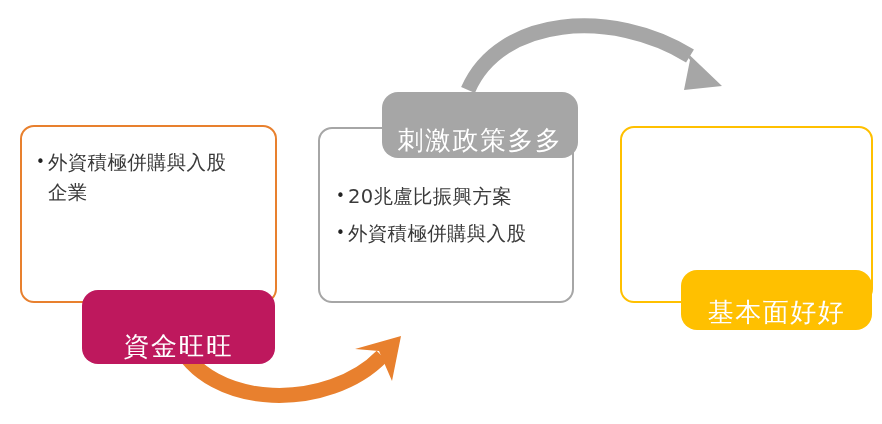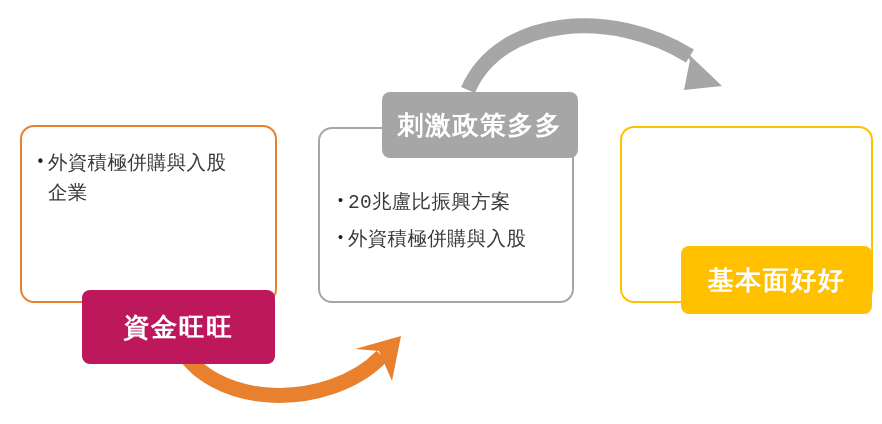--- a/index.html
+++ b/index.html
@@ -74,47 +74,47 @@
   }
   .bullets li::before {
     content: "\2022";
     position: absolute;
     left: 0;
     top: -1px;
     font-size: 15px;
     color: #222;
   }
   .bullets-left  { left: 36px;  top: 148px; width: 235px; }
-  .bullets-mid   { left: 336px; top: 188px; width: 232px; font-family: Liberation Mono, monospace; }
+  .bullets-mid   { left: 336px; top: 182px; width: 232px; }
   .bullets-right { left: 636px; top: 148px; width: 232px; }
 
   
   .chip {
     position: absolute;
     display: flex;
-    align-items: center;
+    align-items: flex-end;
     justify-content: center;
-    border-radius: 8px;
+    border-radius: 16px;
     color: #ffffff;
-    font-weight: bold;
+    font-weight: normal;
     font-size: 26px;
     letter-spacing: 1.5px;
     text-shadow: 0 0 1px rgba(0,0,0,0.06);
   }
   .chip-orange {
     left: 82px;  top: 262px;  width: 193px; height: 74px;
     background: #be185d;
     margin-top: 28px;
   }
   .chip-gray {
     left: 382px; top: 92px;   width: 196px; height: 66px;
     background: #A6A6A6;
   }
   .chip-yellow {
-    left: 681px; top: 246px;  width: 191px; height: 68px;
+    left: 681px; top: 270px;  width: 191px; height: 60px;
     background: #FFC000;
   }
 </style>
 </head>
 <body>
 
 <div id="canvas">
 
   <svg class="arrow-layer" viewBox="0 0 882 424" width="882" height="424" xmlns="http://www.w3.org/2000/svg">
 

